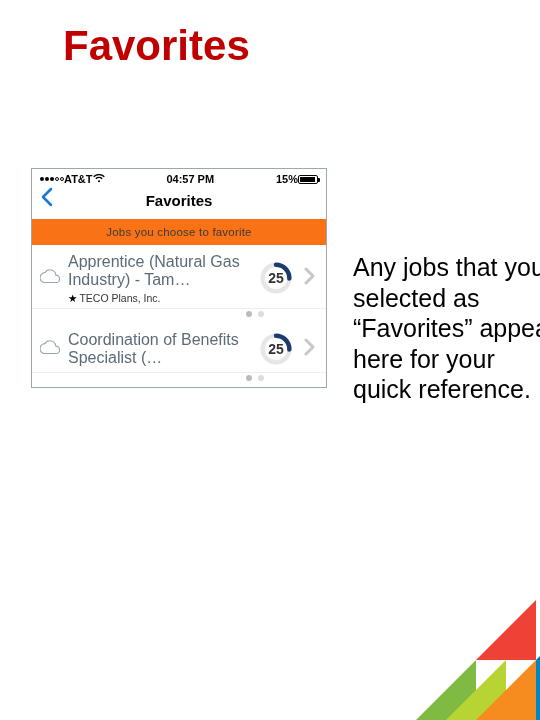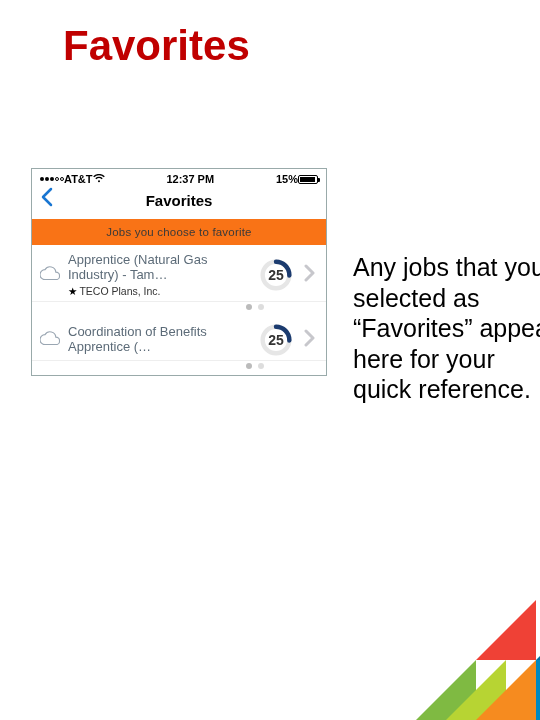--- a/index.html
+++ b/index.html
@@ -18,21 +18,21 @@
   .battery:after { content:""; position:absolute; right:-3px; top:2px; width:2px; height:4px; background:#000; border-radius:0 1px 1px 0;}
   .battery .fill { position:absolute; left:1px; top:1px; bottom:1px; width:85%; background:#000; }
   .navbar { display:flex; align-items:center; padding:0 8px 6px 8px; }
   .back { color:#1976d2; font-size:22px; font-weight:300; width:20px; }
   .navtitle { flex:1; text-align:center; font-weight:800; font-size:15px; margin-left:-20px; }
   .subhead { background:#f97316; text-align:center; font-size:11.5px; color:#3a3a3a; padding:7px 0; font-weight:500; letter-spacing:.2px; }
   .list { background:#fff; }
   .row { display:flex; align-items:center; padding:8px 6px 4px 8px; border-bottom:1px solid #eee; gap:8px; position:relative;}
   .cloud { width:20px; flex:0 0 20px; color:#888; }
   .rowtext { flex:1; min-width:0; }
-  .jobtitle { font-size:13px; color:#5c6b78; font-weight:500; line-height:1.15;}
+  .jobtitle { font-size:16px; color:#5c6b78; font-weight:500; line-height:1.15;}
   .company { font-size:10.5px; color:#333; margin-top:2px; }
   .star { color:#000; margin-right:2px; }
   .donut { width:32px; height:32px; position:relative; flex:0 0 32px; }
   .donut svg { width:32px; height:32px; transform:rotate(-90deg);}
   .donut .num { position:absolute; inset:0; display:flex; align-items:center; justify-content:center; font-size:14px; font-weight:700; color:#333;}
   .chev { color:#c7c7cc; font-size:22px; padding:0 4px; }
   .pager { display:flex; gap:6px; justify-content:flex-end; padding:2px 62px 6px 0;}
   .pager span { width:6px; height:6px; border-radius:50%; background:#ddd; display:inline-block;}
   .pager span.on { background:#bbb; }
   
@@ -55,21 +55,21 @@
             <span class="empty"></span>
             <span class="empty"></span>
         </span>
         <span>AT&amp;T</span>
         <span>
           <svg width="12" height="9" viewBox="0 0 12 9">
               <path d="M6 8.2a1 1 0 100-2 1 1 0 000 2zM3.3 5.3a4 4 0 015.4 0l1-1a5.5 5.5 0 00-7.4 0l1 1zM1.2 3.2a7 7 0 019.6 0l1-1A8.5 8.5 0 00.2 2.2l1 1z" fill="#000"></path>
             </svg>
         </span>
       </div>
-      <div>12:37 PM</div>
+      <div>04:57 PM</div>
       <div class="sb-right">
         <span>15%</span>
         <span class="battery">
             <span class="fill"></span>
           </span>
       </div>
     </div>
 
     <div class="navbar">
       <div class="back">
@@ -115,21 +115,21 @@
       </div>
 
       <div>
         <div class="row">
           <div class="cloud">
             <svg viewBox="0 0 24 16" width="20" height="14">
                 <path d="M19 16H6a6 6 0 010-12 7 7 0 0113 3 4.5 4.5 0 010 9z" fill="none" stroke="#9aa6b2" stroke-width="1.4"></path>
               </svg>
           </div>
           <div class="rowtext">
-            <div class="jobtitle">Coordination of Benefits Apprentice (…</div>
+            <div class="jobtitle">Coordination of Benefits Specialist (…</div>
           </div>
           <div class="donut">
             <svg viewBox="0 0 36 36">
                 <circle cx="18" cy="18" r="15" fill="none" stroke="#e6e6e6" stroke-width="5"></circle>
                 <circle cx="18" cy="18" r="15" fill="none" stroke="#1b3b6f" stroke-width="5" stroke-dasharray="24 100" stroke-linecap="round"></circle>
               </svg>
             <div class="num">25</div>
           </div>
           <div class="chev">
             <svg width="12" height="18" viewBox="0 0 12 18">

